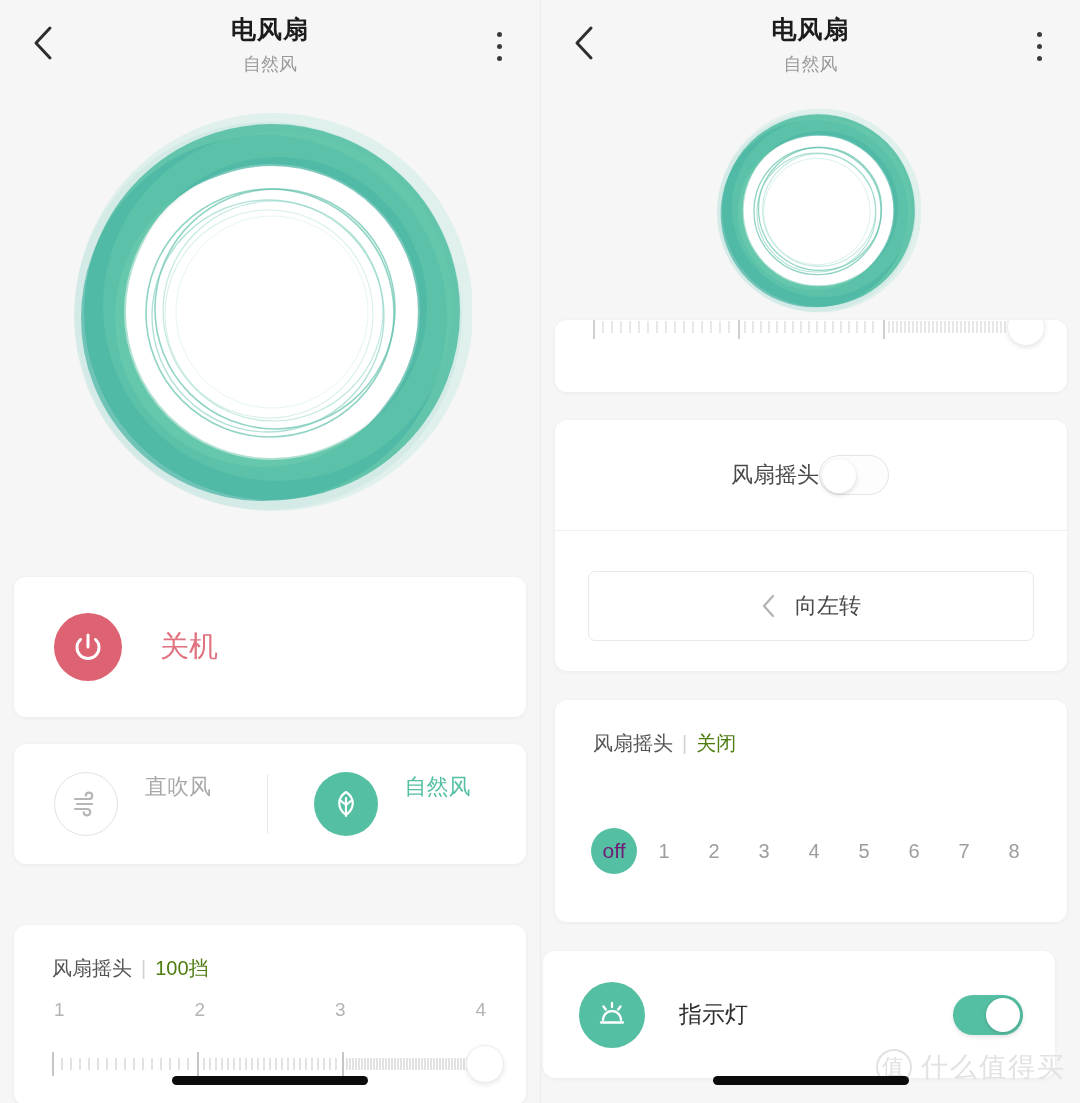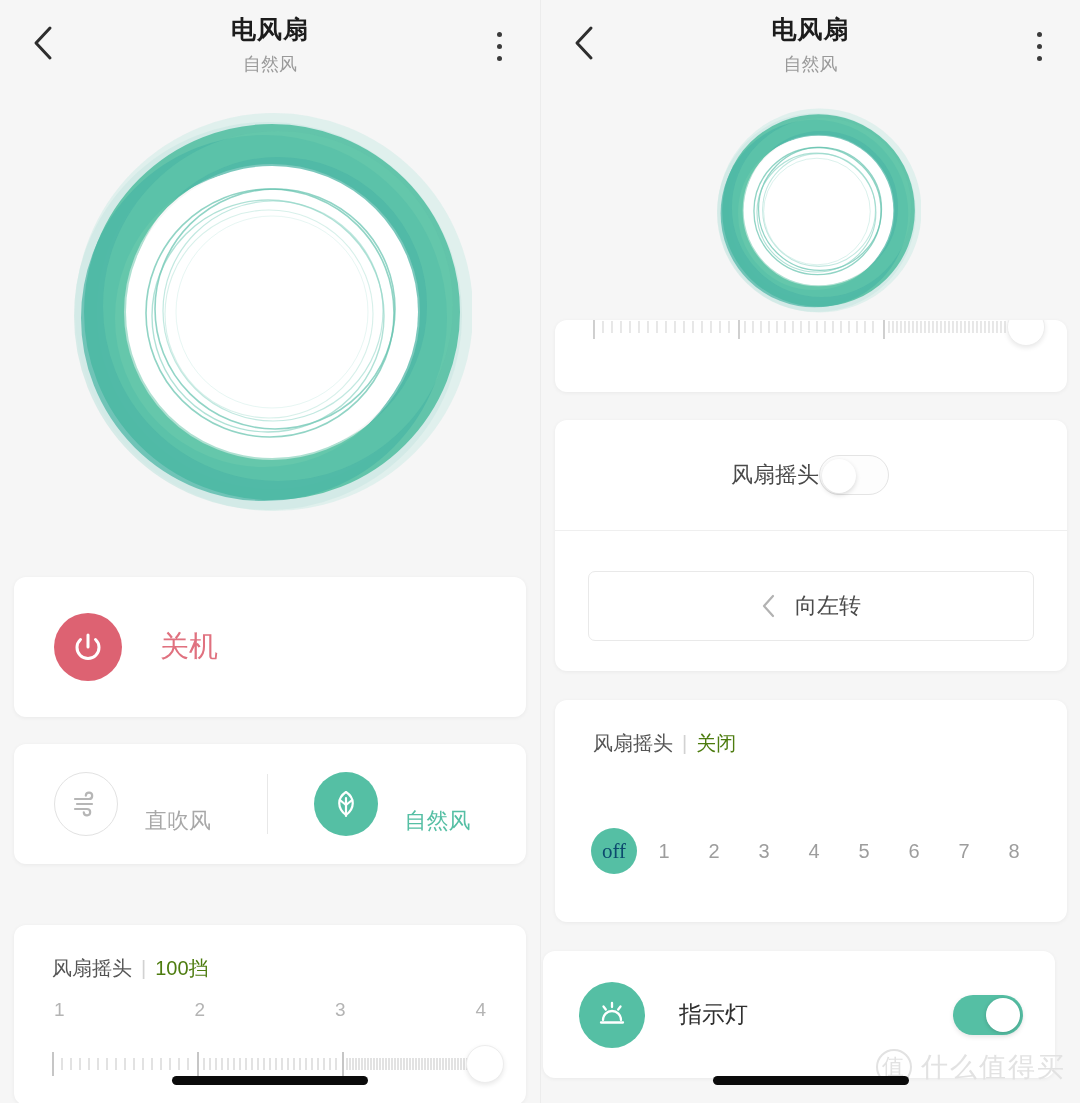--- a/index.html
+++ b/index.html
@@ -57,21 +57,21 @@
   .power-circle {
     width:68px; height:68px; border-radius:50%;
     background:#dd6272;
     display:flex; align-items:center; justify-content:center;
     flex:0 0 auto;
   }
   .power-label { margin-left:38px; font-size:29px; color:#e0717f; }
 
   
   .mode-row { display:flex; align-items:center; height:100%; }
-  .mode-item { display:flex; align-items:flex-end; flex:1; }
+  .mode-item { display:flex; align-items:flex-start; flex:1; }
   .mode-item.left  { padding-left:40px; }
   .mode-item.right { padding-left:46px; }
   .mode-circle {
     width:64px; height:64px; border-radius:50%;
     display:flex; align-items:center; justify-content:center;
     flex:0 0 auto;
   }
   .mode-circle.inactive { border:1px solid #e2e2e2; background:#fff; }
   .mode-circle.active   { background:#55bfa4; }
   .mode-label { margin-left:27px; font-size:22px; }
@@ -133,21 +133,21 @@
   
   .timer-list {
     position:absolute; left:36px; right:30px; top:128px;
     display:flex; align-items:center; justify-content:space-between;
   }
   .timer-item {
     width:46px; height:46px; border-radius:50%;
     display:flex; align-items:center; justify-content:center;
     font-size:20px; color:#9d9d9d;
   }
-  .timer-item.selected { background:#55bfa4; color:#0c4a6e; font-size:21px;font-family:Liberation Serif, serif; }
+  .timer-item.selected { background:#55bfa4; color:#701a75; font-size:21px; }
 
   
   .light-row { display:flex; align-items:center; height:100%; padding:0 32px 0 36px; }
   .light-circle {
     width:66px; height:66px; border-radius:50%; background:#55bfa4;
     display:flex; align-items:center; justify-content:center; flex:0 0 auto;
   }
   .light-label { margin-left:34px; font-size:23px; color:#2f2f2f; flex:1; }
 
   

